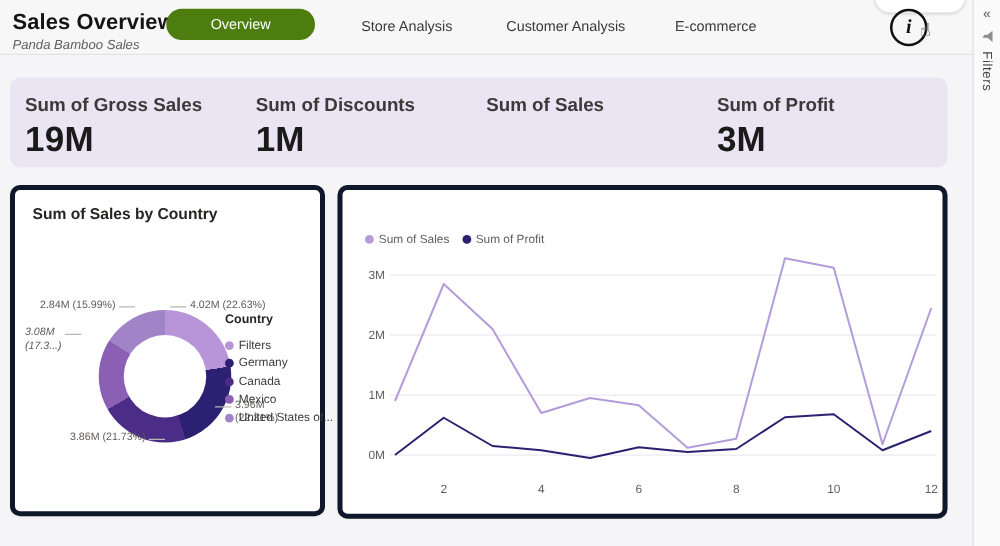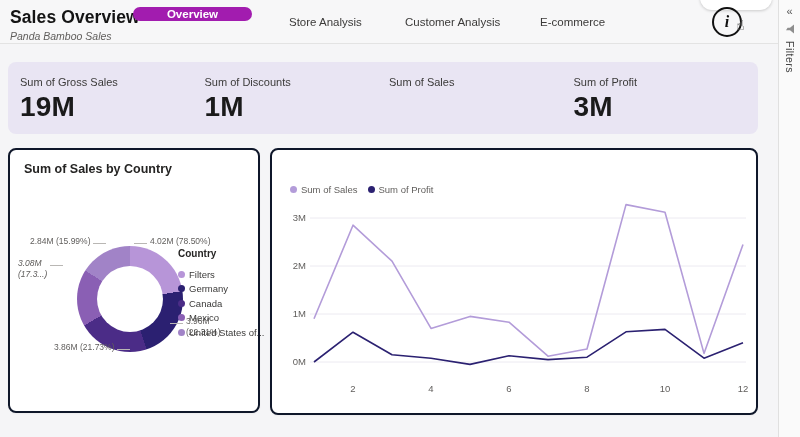--- a/index.html
+++ b/index.html
@@ -14,42 +14,42 @@
   .rail-funnel { transform:rotate(90deg); opacity:.65; }
   .rail-label { writing-mode:vertical-rl; font-size:10.5px; color:#444; letter-spacing:.5px; }
 
   
   .header { position:absolute; top:0; left:0; width:778px; height:44px;
     border-bottom:1px solid #e3e3e3; background:#f7f7f8; }
   .title-block { position:absolute; left:10px; top:7px; }
   .page-title { font-size:17.5px; font-weight:700; color:#141414; letter-spacing:.1px; }
   .page-subtitle { font-size:10.5px; color:#605e5c; margin-top:2px;font-style:italic; }
   .tab { position:absolute; top:16px; font-size:11.5px; color:#3b3a39; cursor:pointer; white-space:nowrap; }
-  .tab-pill { position:absolute; left:133px; top:7px; width:119px; height:14px; border-radius:15px;
-    background:#a21caf; color:#fff; font-size:11.5px; font-weight:700; display:flex;
+  .tab-pill { position:absolute; left:133px; top:7px; width:119px; height:25px; border-radius:15px;
+    background:#4d7c0f; color:#fff; font-size:11.5px; font-weight:400; display:flex;
     align-items:center; justify-content:center; cursor:pointer; }
   .tab-store { left:289px; } .tab-customer { left:405px; } .tab-ecom { left:540px; }
   .tooltip-remnant { position:absolute; left:700px; top:-14px; width:72px; height:24px;
     background:#fff; border-radius:12px; box-shadow:0 1px 3px rgba(0,0,0,.18); }
   .info-btn { position:absolute; left:712px; top:7px; width:30px; height:30px; border-radius:50%;
     border:2.5px solid #111; background:transparent; display:flex; align-items:center;
     justify-content:center; cursor:pointer;
     font-family:"Liberation Serif", serif; font-style:italic; font-weight:700; font-size:16px; color:#111; }
   .cursor-glyph { position:absolute; left:736px; top:17px; font-size:14px; color:#111;
     font-family:"DejaVu Sans", sans-serif; text-shadow:0 0 1px #fff; }
 
   
   .kpi-band { position:absolute; left:8px; top:62px; width:750px; height:72px;
     background:#e9e5f3; border-radius:8px; display:grid; grid-template-columns:repeat(4,1fr);
     padding:14px 0 0 12px; }
-  .kpi-label { font-size:11px; color:#3b3a39; }
+  .kpi-label { font-size:15px; color:#3b3a39;font-weight:bold; }
   .kpi-value { font-size:28px; font-weight:700; color:#1a1a1a; margin-top:3px; letter-spacing:.2px; }
 
   
-  .card { position:absolute; background:#fff; border:2px solid #0f172a; border-radius:8px;
+  .card { position:absolute; background:#fff; border:4px solid #0f172a; border-radius:8px;
     box-shadow:0 1px 2px rgba(0,0,0,.04); }
   .card-title { font-size:12.5px; font-weight:700; color:#252423; }
 
   
   .donut-card { left:8px; top:148px; width:252px; height:265px; }
   .donut-card .card-title { position:absolute; left:14px; top:12px; }
   .donut { position:absolute; left:67px; top:96px; width:106px; height:106px; border-radius:50%; }
   .donut::after { content:""; position:absolute; inset:20px; background:#fff; border-radius:50%; }
   .slice-label { position:absolute; font-size:8.5px; color:#605e5c; white-space:pre-line; line-height:1.25; }
   .slice-label::after, .slice-label::before { content:none; position:absolute; width:13px; height:1px;
@@ -115,21 +115,21 @@
   <div>
     <div class="kpi-label">Sum of Profit</div>
     <div class="kpi-value">3M</div>
   </div>
 </div>
 
 <div class="card donut-card">
   <div class="card-title">Sum of Sales by Country</div>
   <div class="donut" id="donut" style="background: conic-gradient(rgb(183, 149, 216) 0%, rgb(183, 149, 216) 22.63%, rgb(43, 32, 113) 22.63%, rgb(43, 32, 113) 44.94%, rgb(75, 44, 135) 44.94%, rgb(75, 44, 135) 66.67%, rgb(138, 95, 180) 66.67%, rgb(138, 95, 180) 84.01%, rgb(161, 131, 199) 84.01%, rgb(161, 131, 199) 100%);"></div>
   <div id="donut-labels">
-      <div class="slice-label p0 lead-left">4.02M (78.50%)</div>
+      <div class="slice-label p0 lead-left">4.02M (22.63%)</div>
       <div class="slice-label p1 lead-left">3.96M
 (22.31%)</div>
       <div class="slice-label p2 lead-right">3.86M (21.73%)</div>
       <div class="slice-label p3 lead-right">3.08M
 (17.3...)</div>
       <div class="slice-label p4 lead-right">2.84M (15.99%)</div>
     </div>
   <div class="donut-legend">
     <div class="legend-title">Country</div>
     <div id="donut-legend-items">

